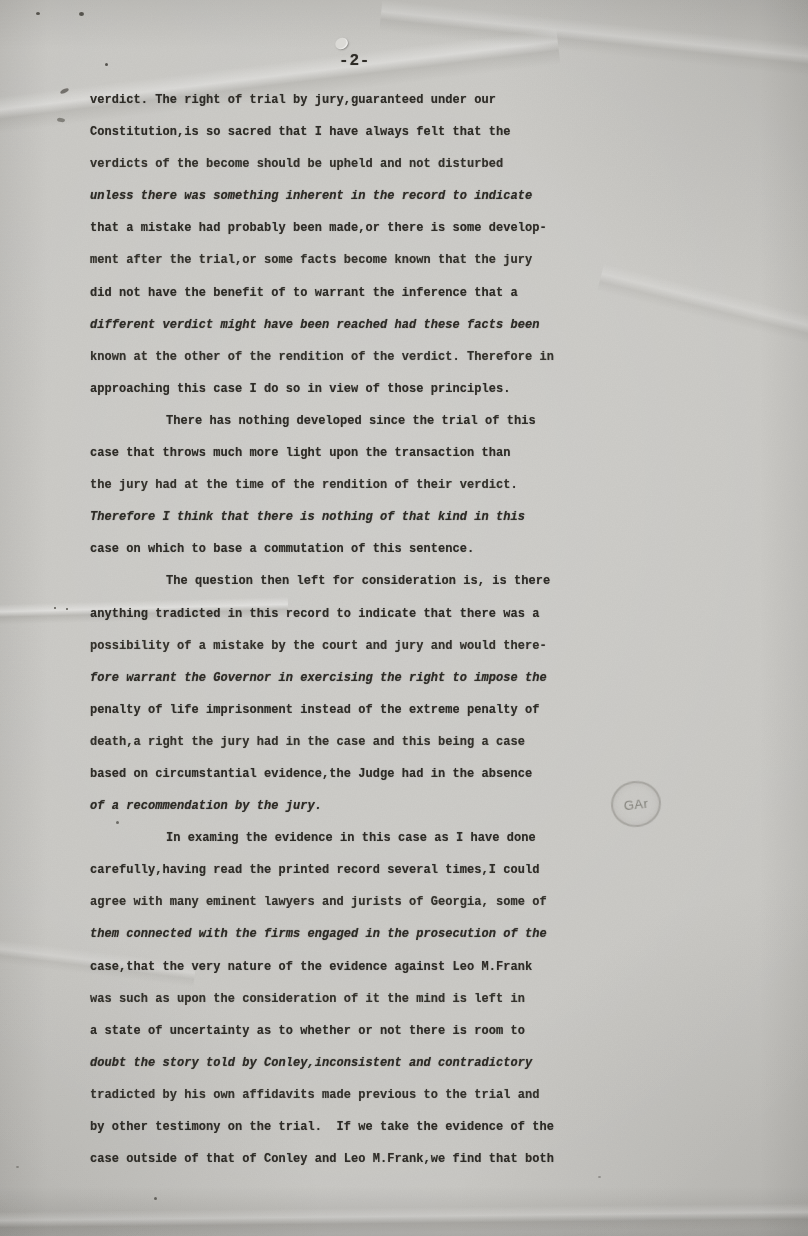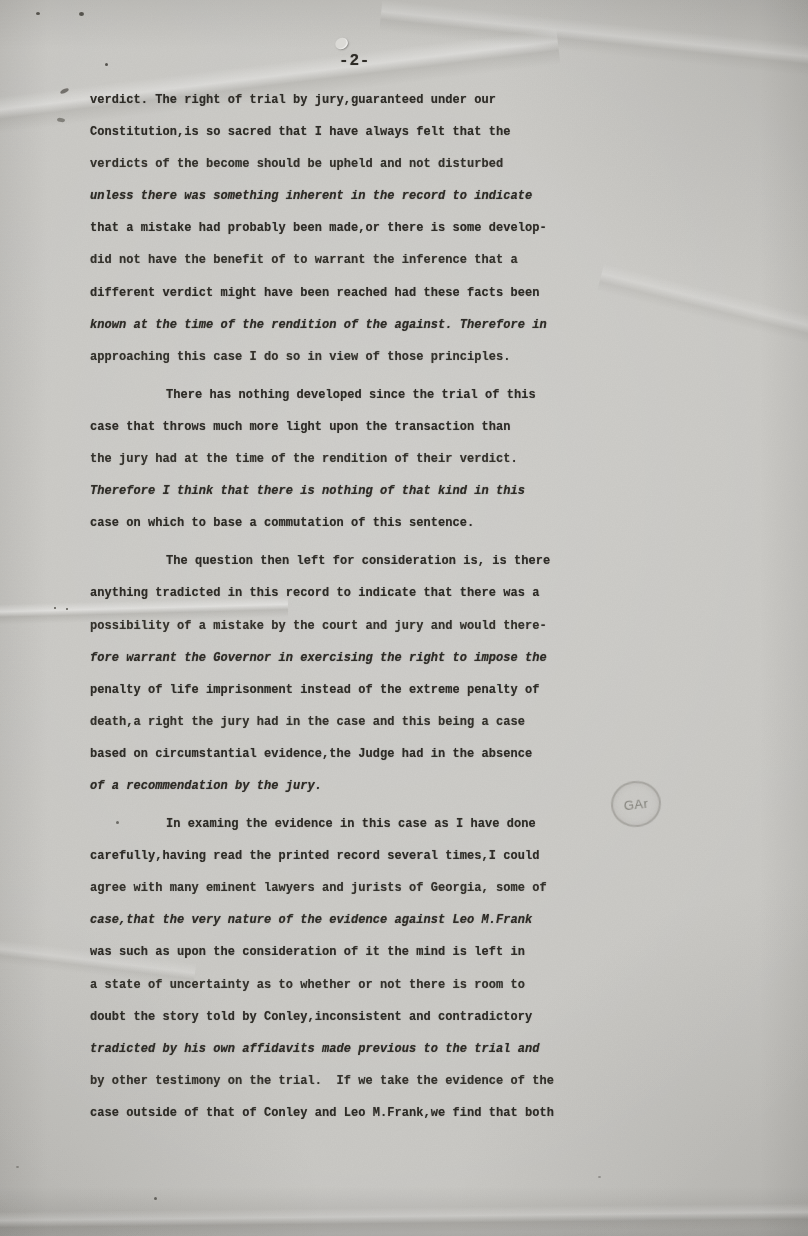--- a/index.html
+++ b/index.html
@@ -40,21 +40,21 @@
     font-size:16px;font-weight:bold;letter-spacing:0.8px;
     color:#2e2c27;text-shadow:0 0 0.8px rgba(46,44,39,0.55);
   }
   .text-block{
     position:absolute;left:90px;top:84px;width:668px;
     font-size:12px;font-weight:bold;line-height:32.1px;letter-spacing:0.05px;
     color:#2e2c27;text-shadow:0 0 0.8px rgba(46,44,39,0.55);
   }
   .para{margin:0;padding:0;}
   .line{height:32.1px;white-space:pre;}
-  .line.first{text-indent:76px;margin-top:6px;}
+  .line.first{text-indent:76px;}
   
   .line:nth-child(odd){transform:translateY(0.4px);}
   .line:nth-child(3n){color:#34322c;}
   .line:nth-child(4n){text-shadow:0 0 1px rgba(46,44,39,0.7);font-style:italic;}
 
   .stamp{
     position:absolute;left:611px;top:781px;width:46px;height:42px;
     border:2px solid rgba(125,123,116,0.45);border-radius:50%;
     display:flex;align-items:center;justify-content:center;
     transform:rotate(-6deg);
@@ -106,23 +106,24 @@
 
   <div class="page-number">-2-</div>
 
   <div class="text-block">
     <div class="para">
       <div class="line">verdict. The right of trial by jury,guaranteed under our</div>
       <div class="line">Constitution,is so sacred that I have always felt that the</div>
       <div class="line">verdicts of the become should be upheld and not disturbed</div>
       <div class="line">unless there was something inherent in the record to indicate</div>
       <div class="line">that a mistake had probably been made,or there is some develop-</div>
+      <div class="line">ment after the trial,or some facts become known that the jury</div>
       <div class="line">did not have the benefit of to warrant the inference that a</div>
       <div class="line">different verdict might have been reached had these facts been</div>
-      <div class="line">known at the time of the rendition of the against. Therefore in</div>
+      <div class="line">known at the other of the rendition of the verdict. Therefore in</div>
       <div class="line">approaching this case I do so in view of those principles.</div>
     </div>
     <div class="para">
       <div class="line first">There has nothing developed since the trial of this</div>
       <div class="line">case that throws much more light upon the transaction than</div>
       <div class="line">the jury had at the time of the rendition of their verdict.</div>
       <div class="line">Therefore I think that there is nothing of that kind in this</div>
       <div class="line">case on which to base a commutation of this sentence.</div>
     </div>
     <div class="para">
@@ -132,20 +133,21 @@
       <div class="line">fore warrant the Governor in exercising the right to impose the</div>
       <div class="line">penalty of life imprisonment instead of the extreme penalty of</div>
       <div class="line">death,a right the jury had in the case and this being a case</div>
       <div class="line">based on circumstantial evidence,the Judge had in the absence</div>
       <div class="line">of a recommendation by the jury.</div>
     </div>
     <div class="para">
       <div class="line first">In examing the evidence in this case as I have done</div>
       <div class="line">carefully,having read the printed record several times,I could</div>
       <div class="line">agree with many eminent lawyers and jurists of Georgia, some of</div>
+      <div class="line">them connected with the firms engaged in the prosecution of the</div>
       <div class="line">case,that the very nature of the evidence against Leo M.Frank</div>
       <div class="line">was such as upon the consideration of it the mind is left in</div>
       <div class="line">a state of uncertainty as to whether or not there is room to</div>
       <div class="line">doubt the story told by Conley,inconsistent and contradictory</div>
       <div class="line">tradicted by his own affidavits made previous to the trial and</div>
       <div class="line">by other testimony on the trial.  If we take the evidence of the</div>
       <div class="line">case outside of that of Conley and Leo M.Frank,we find that both</div>
     </div>
   </div>
 

